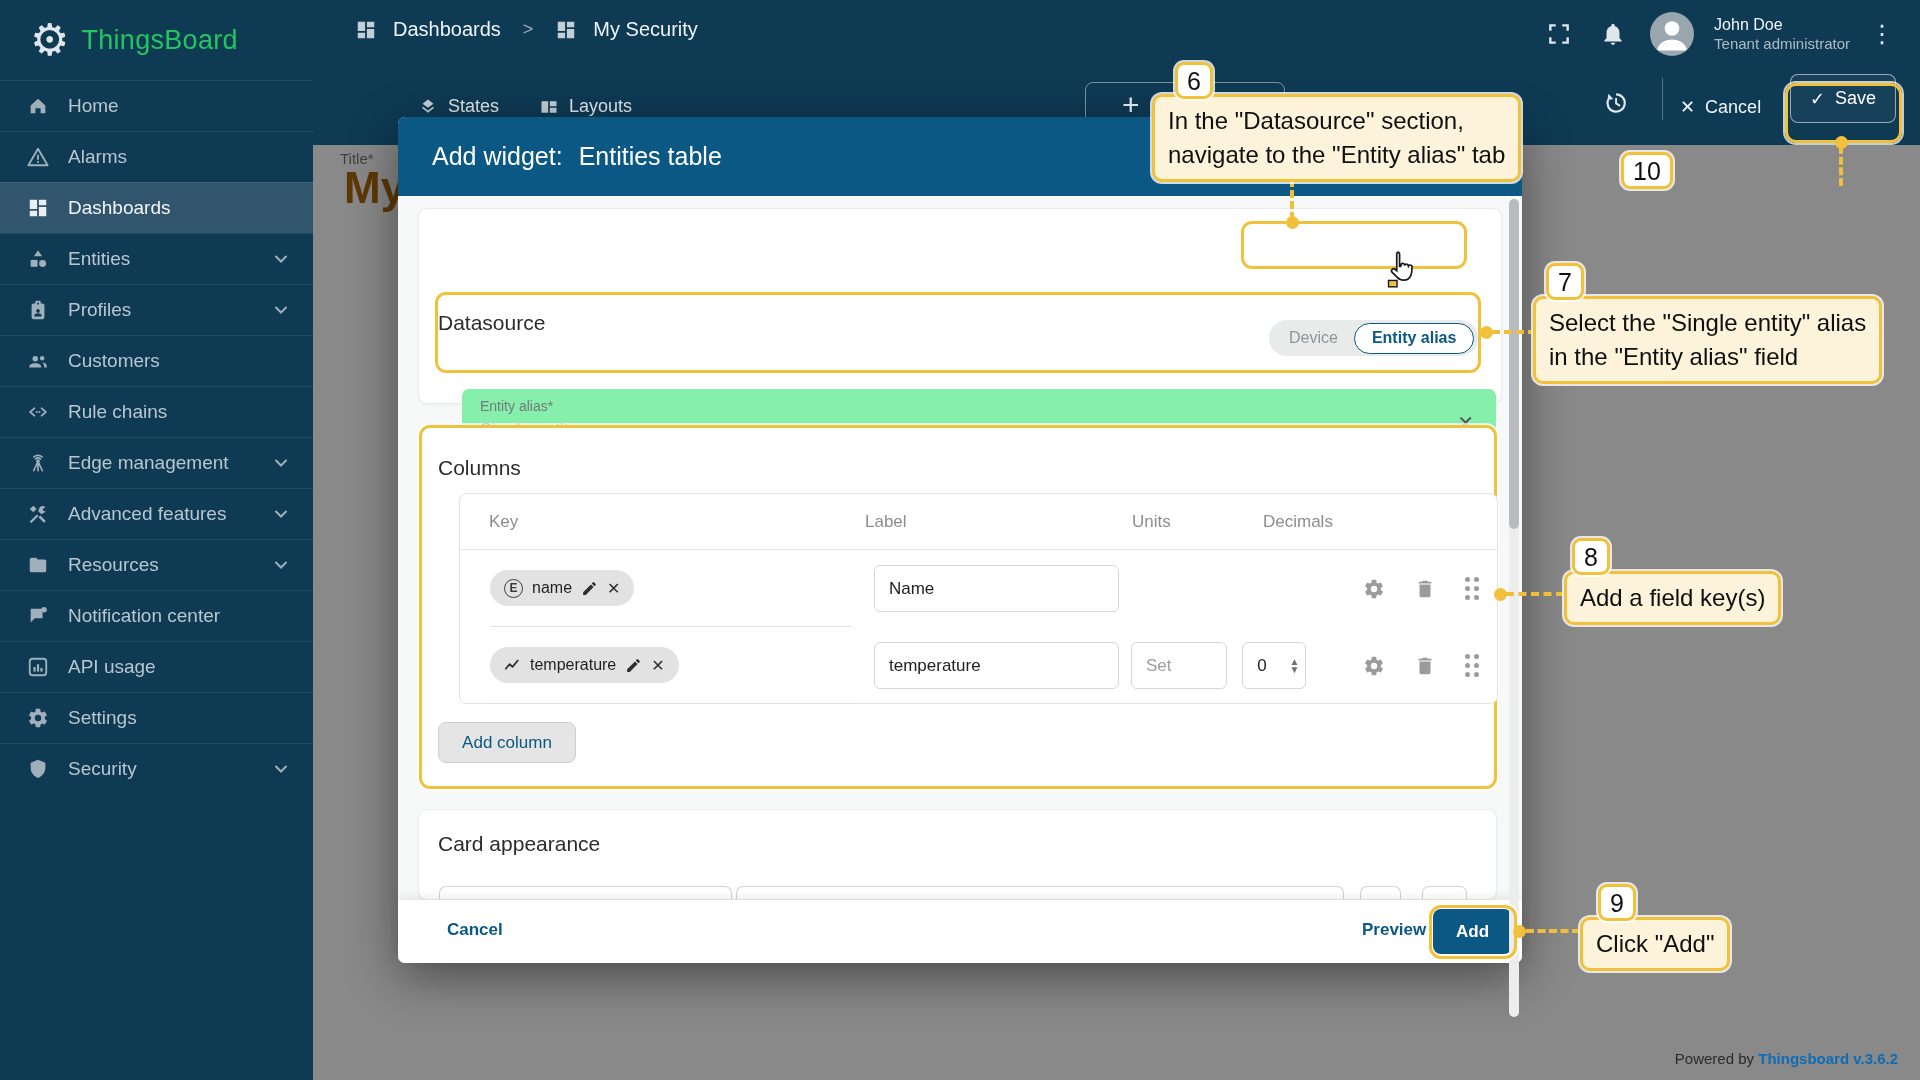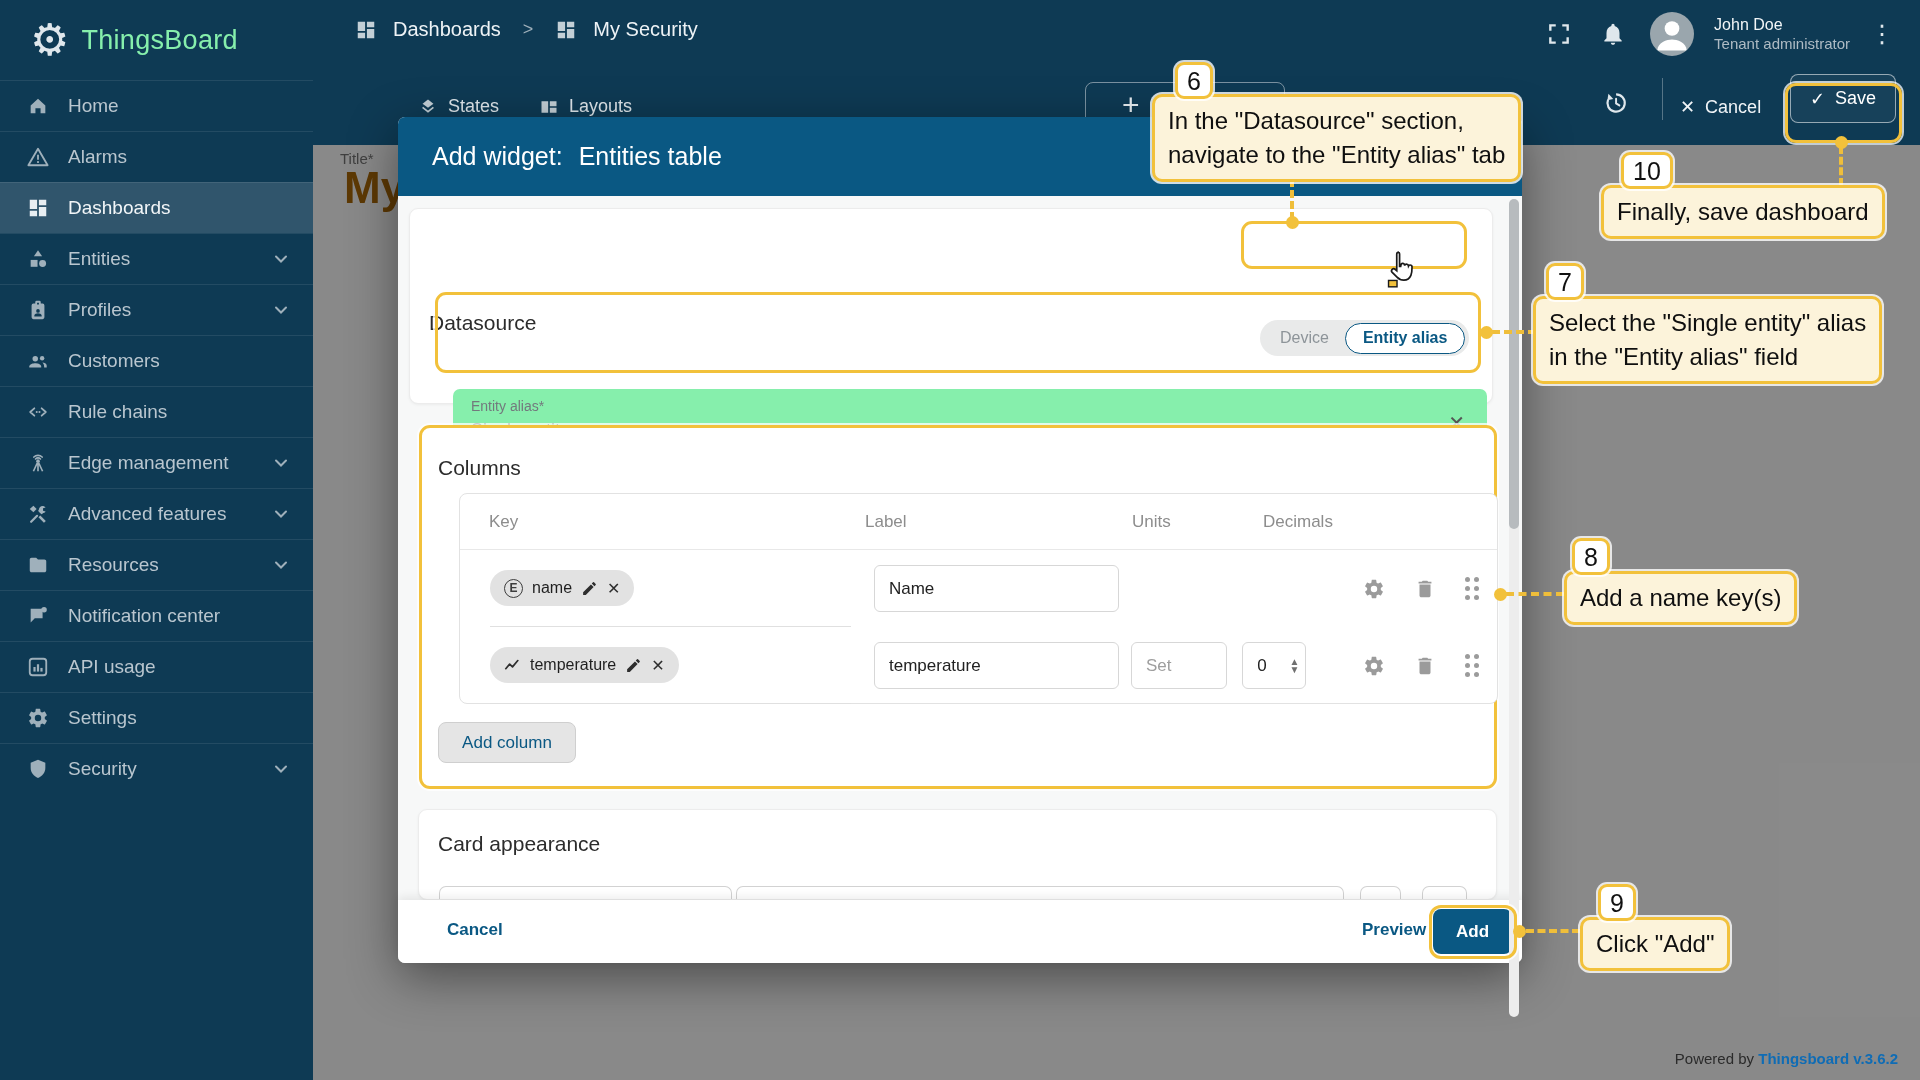--- a/index.html
+++ b/index.html
@@ -4,21 +4,21 @@
 <style>
   html,body{margin:0;padding:0;background:#222;}
   *{box-sizing:border-box;font-family:"Liberation Sans", sans-serif;}
   .stage{position:relative;width:1920px;height:1080px;overflow:hidden;background:#ededed;}
   .abs{position:absolute;}
 
   
   .sidebar{left:0;top:0;width:313px;height:1080px;background:#0e3a54;z-index:6;}
   .logo-row{display:flex;align-items:center;gap:12px;height:80px;padding-left:30px;color:#e8eef2;}
   .logo-glyph{font-size:44px;line-height:1;color:#dfe7ec;}
-  .logo-text{font-size:27px;font-weight:500;letter-spacing:.3px;color:#86efac;}
+  .logo-text{font-size:27px;font-weight:500;letter-spacing:.3px;color:#22c55e;}
   .side-item{display:flex;align-items:center;height:51px;padding:0 22px 0 26px;gap:18px;
     color:#b9c6cf;border-top:1px solid rgba(255,255,255,.09);cursor:pointer;font-size:19px;font-weight:500;}
   .side-item .sicon{width:24px;height:24px;display:flex;align-items:center;justify-content:center;color:#9fb0bb;flex:0 0 24px;}
   .side-item .sicon svg{width:22px;height:22px;}
   .side-item .slabel{flex:1;white-space:nowrap;}
   .side-item .chev{width:20px;height:20px;color:#9fb0bb;}
   .side-item.active{background:rgba(255,255,255,.14);color:#f2f6f8;}
   .side-item.active .sicon{color:#e8eef2;}
 
   
@@ -354,21 +354,21 @@
     <span>Powered by</span>
     <b>Thingsboard v.3.6.2</b>
   </div>
 
   <section class="abs modal">
     <div class="m-header">
       <span class="m-title">Add widget:</span>
       <span class="m-title">Entities table</span>
     </div>
 
-    <div class="m-card" style="left:11px;top:91px;width:1084px;height:196px;">
+    <div class="m-card" style="left:20px;top:91px;width:1084px;height:196px;">
       <div class="sec-title abs" style="left:19px;top:102px;position:absolute;">Datasource</div>
       <div class="toggle-wrap" style="left:850px;top:111px;">
         <span class="tg-off">Device</span>
         <span class="tg-on">Entity alias</span>
       </div>
       <div class="ffield" style="left:43px;top:180px;width:1034px;height:70px;">
         <span class="flabel">Entity alias*</span>
         <span class="fvalue">Single entity</span>
         <span class="fclose">✕</span>
       </div>
@@ -507,27 +507,26 @@
 
   <span class="co-badge" style="left:1175px;top:62px;">6</span>
   <div class="co-box" style="left:1152px;top:94px;">In the "Datasource" section,
 navigate to the "Entity alias" tab</div>
 
   <span class="co-badge" style="left:1546px;top:263px;">7</span>
   <div class="co-box" style="left:1533px;top:296px;">Select the "Single entity" alias
 in the "Entity alias" field</div>
 
   <span class="co-badge" style="left:1572px;top:538px;">8</span>
-  <div class="co-box" style="left:1564px;top:571px;">Add a name key(s)</div>
+  <div class="co-box" style="left:1564px;top:571px;">Add a field key(s)</div>
 
   <span class="co-badge" style="left:1598px;top:884px;">9</span>
   <div class="co-box" style="left:1580px;top:917px;">Click "Add"</div>
 
   <span class="co-badge" style="left:1621px;top:152px;">10</span>
-  <div class="co-box" style="left:1601px;top:185px;">Finally, save dashboard</div>
 
   <span class="cursor-hand" style="left:1384px;top:250px;">
     <svg viewBox="0 0 24 28">
       <rect x="3.2" y="21.5" width="6" height="4.5" fill="#f2c13b" stroke="#1a1a1a" stroke-width="1"></rect>
       <path d="M9.5 1.5c.9 0 1.5.7 1.5 1.5v8.5h.8l.2-1c.1-.7.7-1.2 1.4-1.1.6.1 1 .5 1.1 1.1l.1.6c.1-.6.7-1.1 1.3-1.1.7 0 1.3.6 1.4 1.3.2-.4.6-.7 1.1-.7.8 0 1.4.6 1.4 1.4 0 0 0 3.9-.8 5.9-.7 1.7-2.1 3.4-5 3.4-2.4 0-3.4-.6-4.8-2.1l-3.4-3.4c-.6-.6-.6-1.5 0-2.1.5-.5 1.4-.6 2-.1l1.2 1V3c0-.8.6-1.5 1.5-1.5z" fill="#ffffff" stroke="#1a1a1a" stroke-width="1.2"></path>
     </svg>
   </span>
 
 </div>
 

